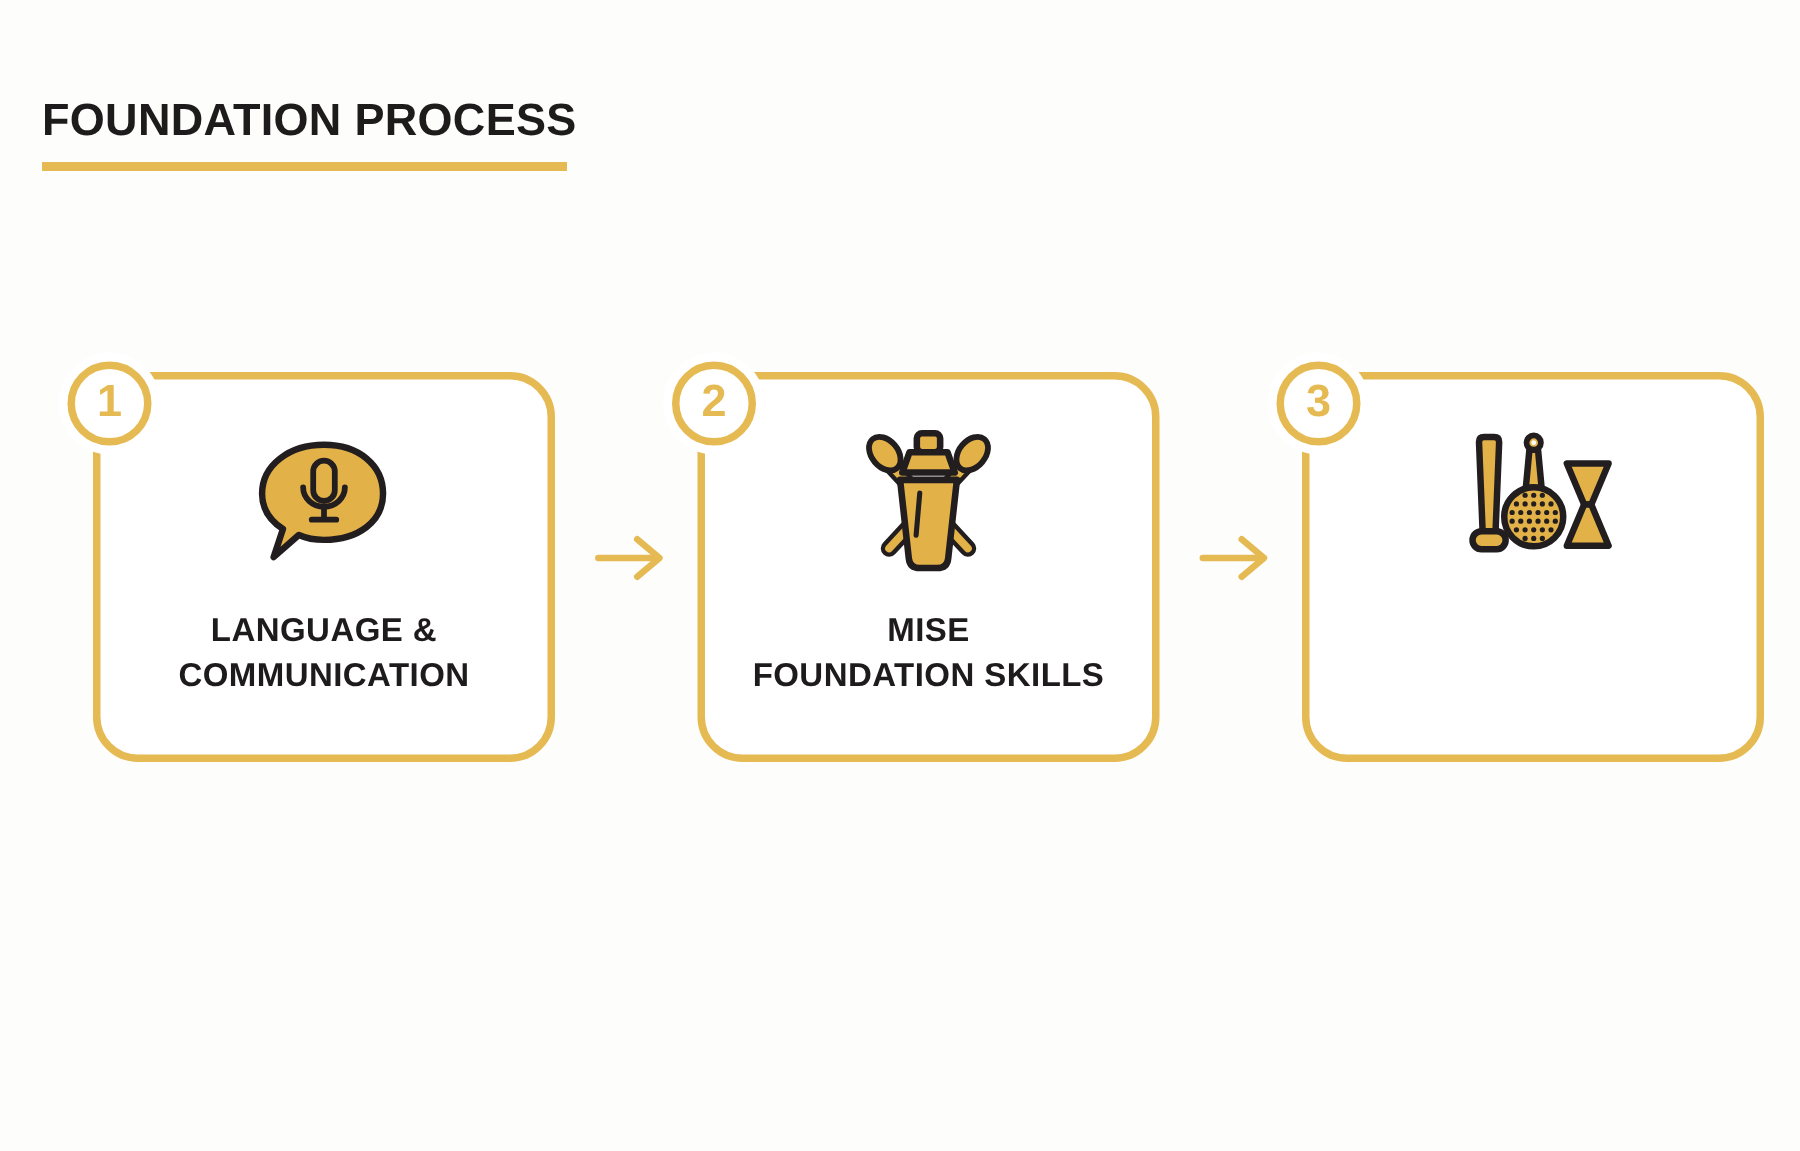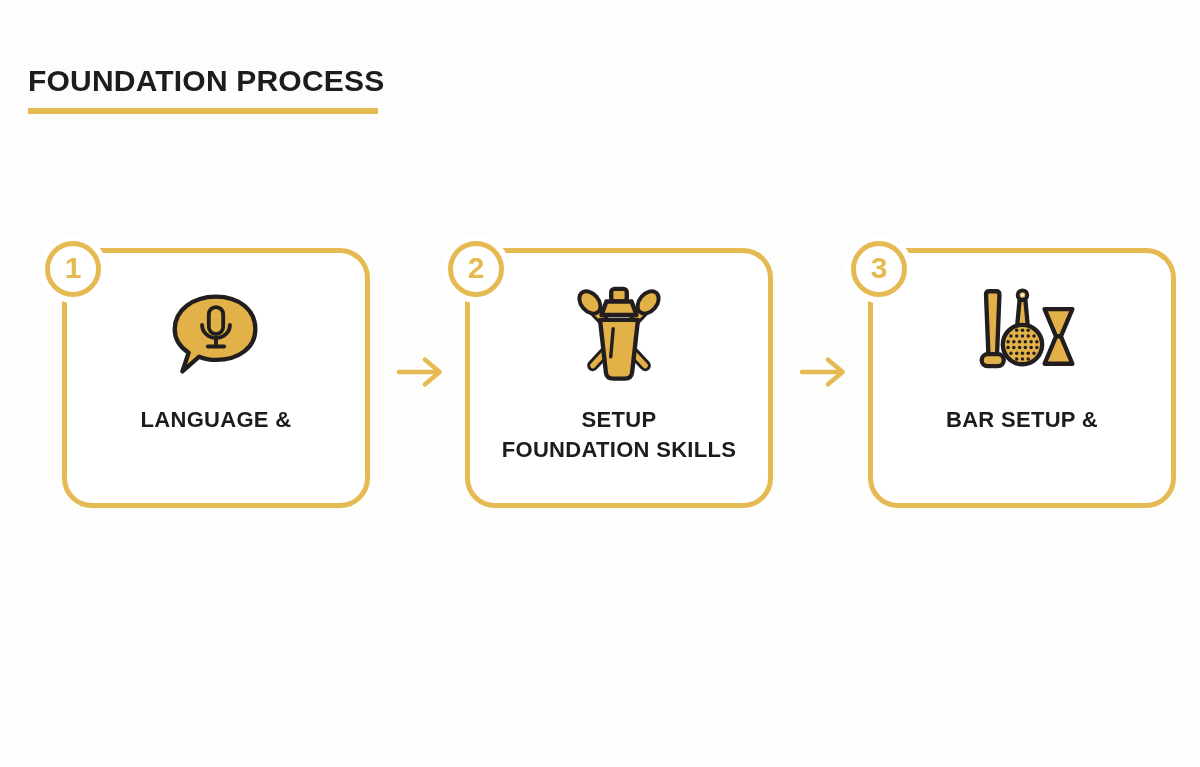--- a/index.html
+++ b/index.html
@@ -104,20 +104,21 @@
       <svg width="96" height="88" viewBox="0 0 100 90">
         <path class="fg" d="M50 6 C74 6 91 20 91 40 C91 59 74 72 50 72 C43.5 72 37.5 70.8 32.5 68.6 L15 84 L21.5 64.5 C12.5 58.6 7 50 7 40 C7 20 26 6 50 6 Z"></path>
         <rect class="fg" x="42.5" y="17" width="15" height="28" rx="7.5" style="stroke-width:4"></rect>
         <path class="ln" d="M35.5 35.5 a14.5 13.5 0 0 0 29 0" style="stroke-width:4"></path>
         <line class="ln" x1="50" y1="49.5" x2="50" y2="56.5" style="stroke-width:4"></line>
         <line class="ln" x1="41.5" y1="58" x2="58.5" y2="58" style="stroke-width:4"></line>
       </svg>
     </div>
     <div class="card-label">
       <div>LANGUAGE &amp;</div>
+      <div>COMMUNICATION</div>
     </div>
   </div>
 
   <svg class="flow-arrow arrow-1" viewBox="0 0 50 40">
     <line class="arrow-stroke" x1="3" y1="20" x2="40" y2="20"></line>
     <path class="arrow-stroke" d="M30 7 L45.5 20 L30 33"></path>
   </svg>
 
   <div class="card card-2">
     <div class="badge">
@@ -133,21 +134,21 @@
         <line class="spoon-in" x1="80" y1="29" x2="28" y2="85"></line>
         <ellipse class="fg" cx="85" cy="20" rx="9" ry="13" transform="rotate(40 85 20)" style="stroke-width:4"></ellipse>
 
         <rect class="fg" x="47" y="6" width="16" height="13" rx="3.5"></rect>
         <path class="fg" d="M42 19 L68 19 L73 33 L37 33 Z"></path>
         <path class="fg" d="M35.5 38 L74.5 38 L68.5 92 Q67.8 98.5 61 98.5 L49 98.5 Q42.2 98.5 41.5 92 Z"></path>
         <line class="ln thin" x1="49" y1="47" x2="46.5" y2="76"></line>
       </svg>
     </div>
     <div class="card-label">
-      <div>SETUP</div>
+      <div>MISE</div>
       <div>FOUNDATION SKILLS</div>
     </div>
   </div>
 
   <svg class="flow-arrow arrow-2" viewBox="0 0 50 40">
     <line class="arrow-stroke" x1="3" y1="20" x2="40" y2="20"></line>
     <path class="arrow-stroke" d="M30 7 L45.5 20 L30 33"></path>
   </svg>
 
   <div class="card card-3">
@@ -193,17 +194,16 @@
           <circle class="dot" cx="52" cy="76" r="1.8"></circle>
             <circle class="dot" cx="58" cy="76" r="1.8"></circle>
             <circle class="dot" cx="64" cy="76" r="1.8"></circle>
         </g>
 
         <path class="fg" d="M81 24 L110 24 L98 52.5 L93 52.5 Z"></path>
         <path class="fg" d="M93 52.5 L98 52.5 L110 81 L81 81 Z"></path>
       </svg>
     </div>
     <div class="card-label">
-      <div>BAR SETUP &amp;</div>
     </div>
   </div>
 
 </div>
 
 </body></html>

